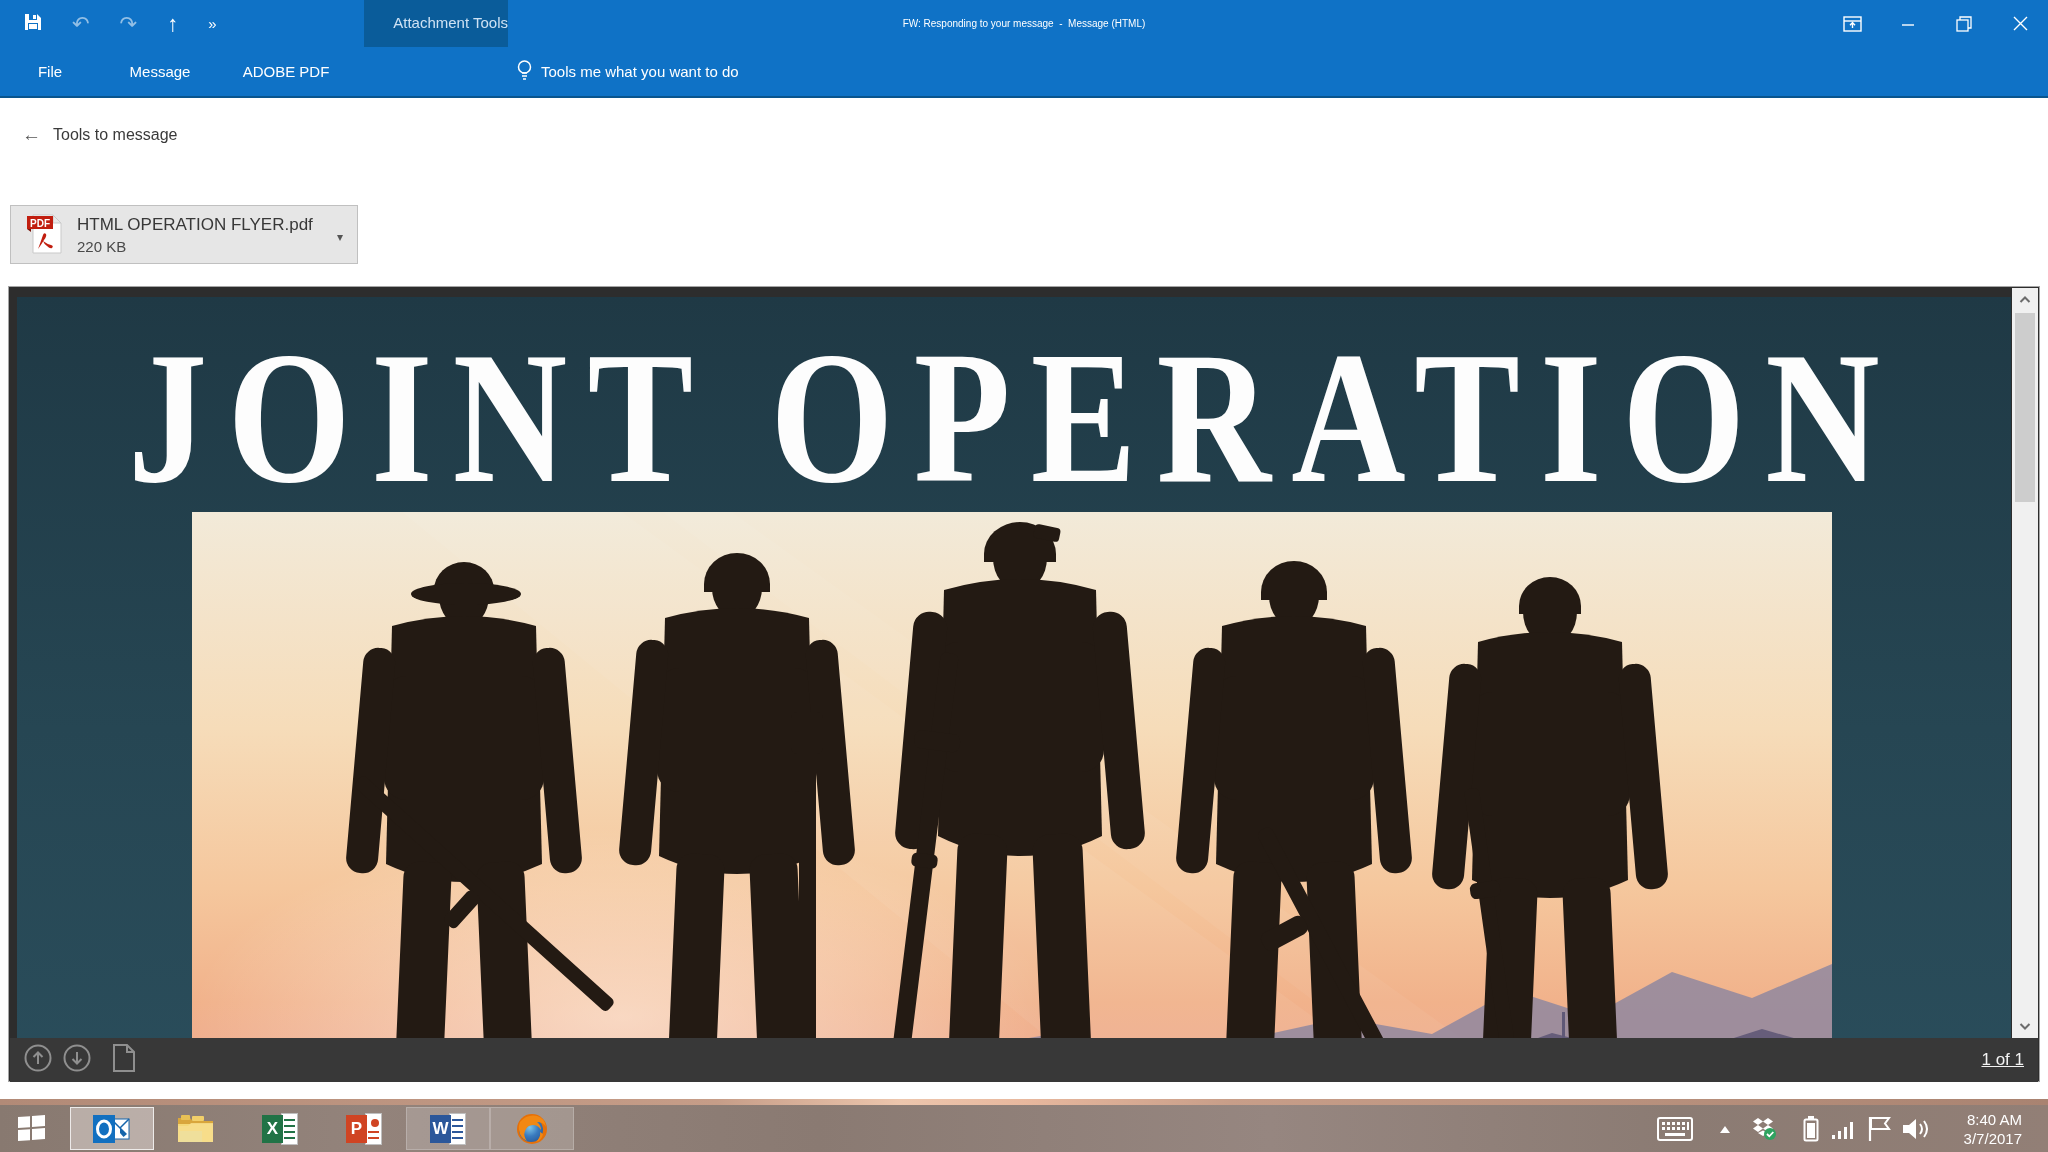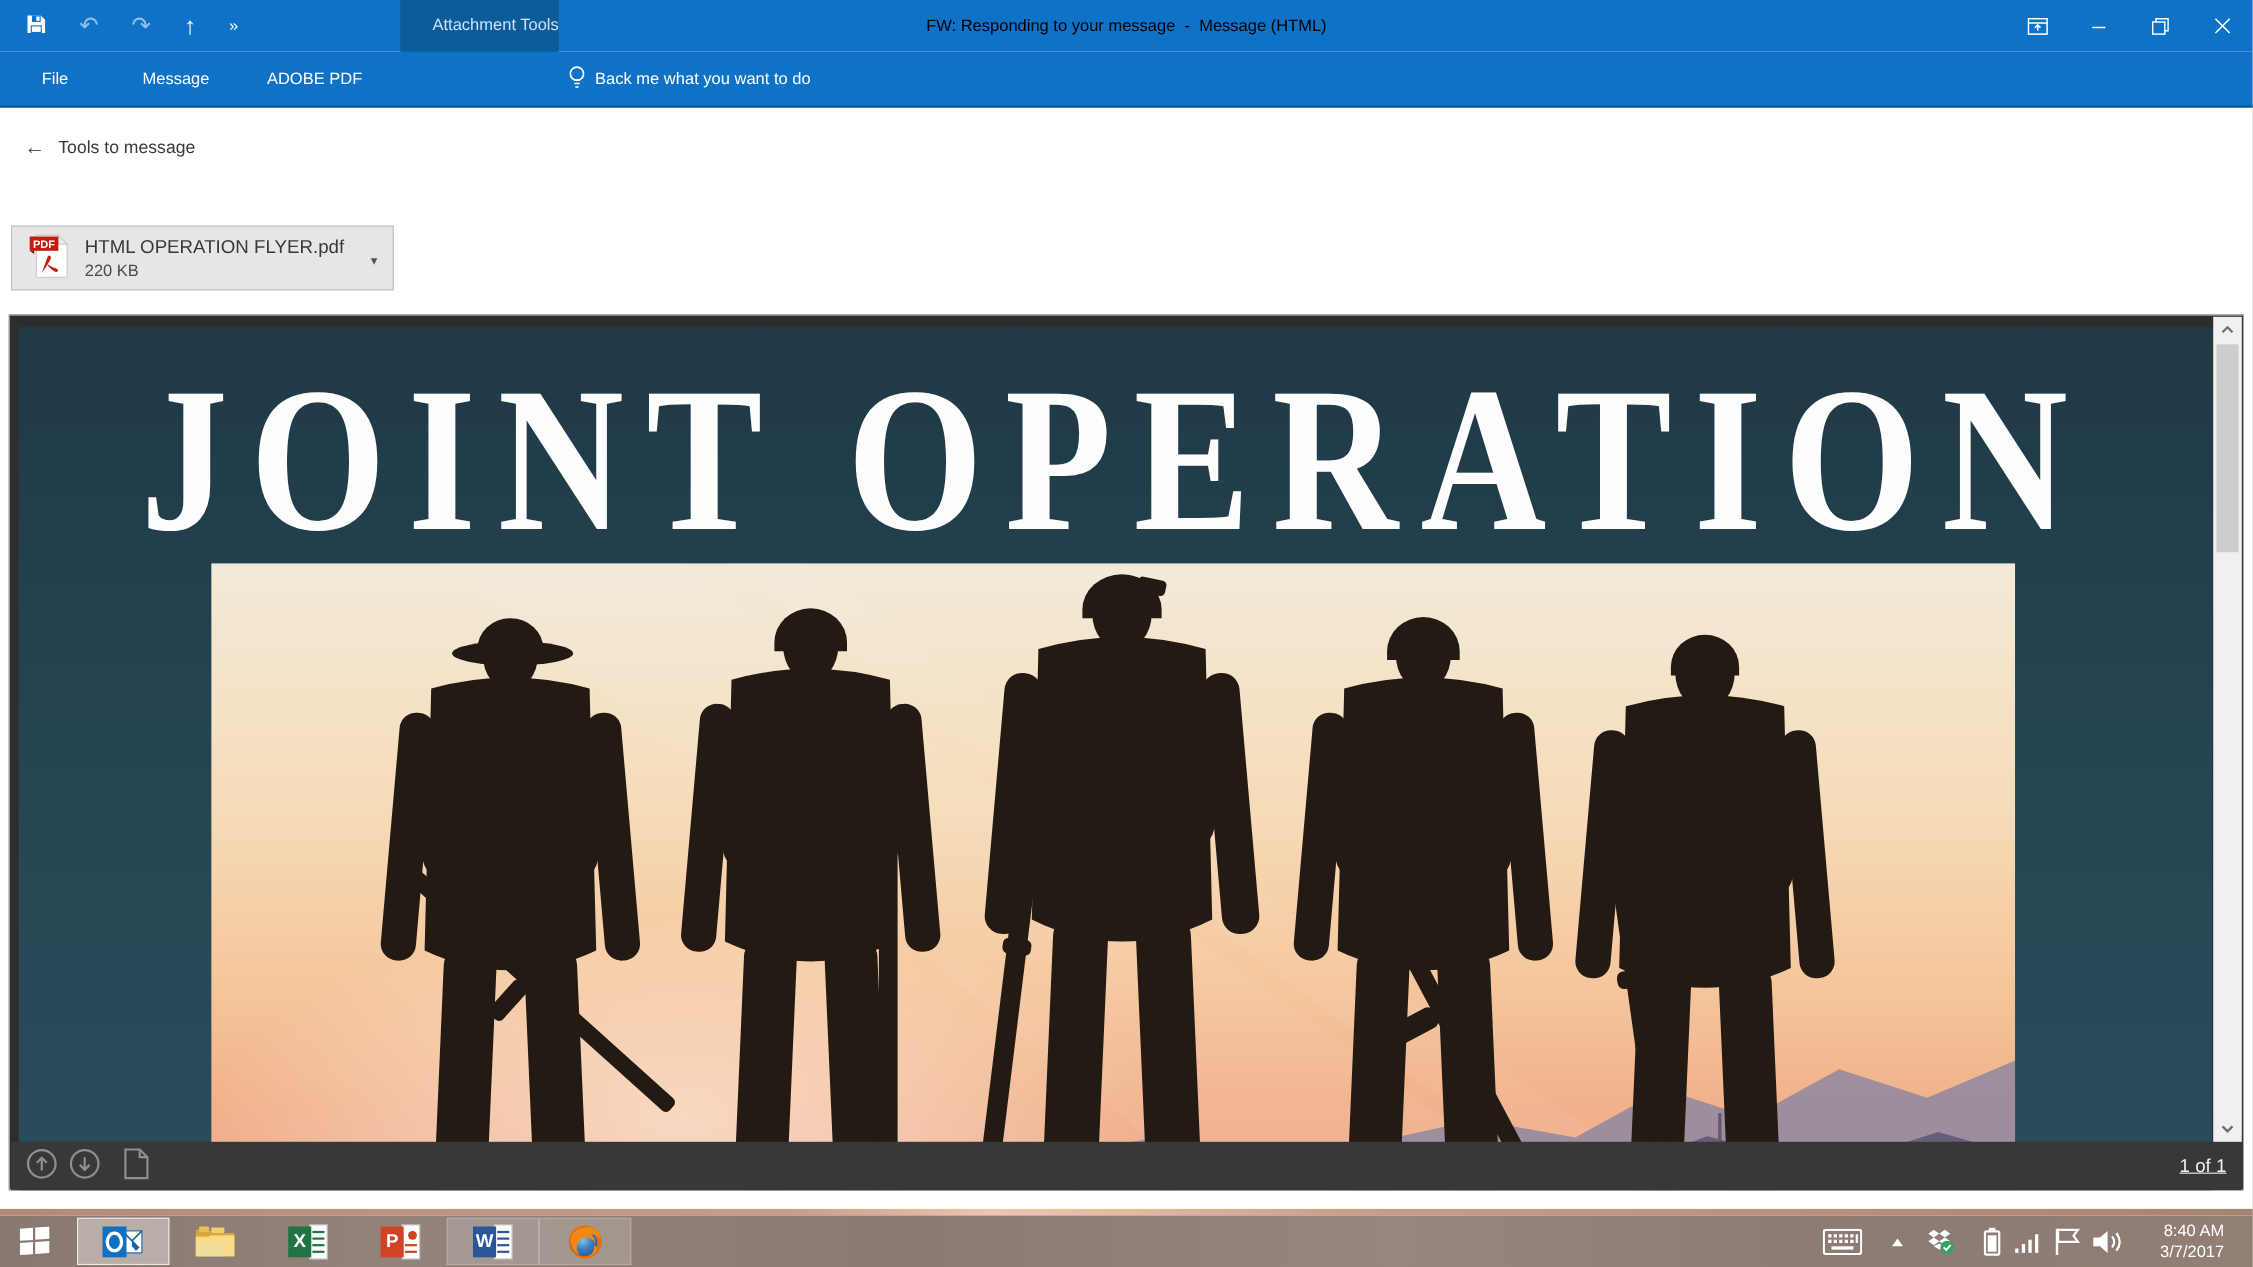--- a/index.html
+++ b/index.html
@@ -7,21 +7,21 @@
   .screen{position:relative;width:2048px;height:1152px;overflow:hidden;
           font-family:"Liberation Sans",sans-serif;background:#fff;}
 
   
   .titlebar{position:absolute;left:0;top:0;width:2048px;height:47px;background:#0f72c6;}
   .qat{position:absolute;left:24px;top:0;height:47px;display:flex;align-items:center;gap:30px;}
   .qat .g{color:#fff;font-size:19px;line-height:1;}
   .qat .dim{opacity:.55;font-size:21px;}
   .qat .sm{font-size:15px;}
   .win-title{position:absolute;left:0;right:0;top:0;height:47px;display:flex;align-items:center;
-             justify-content:center;color:#000000;font-size:15px;white-space:pre;pointer-events:none;}
+             justify-content:center;color:#ffffff;font-size:10px;white-space:pre;pointer-events:none;}
   .winbtns{position:absolute;right:0;top:0;height:47px;display:flex;}
   .winbtn{width:56px;height:47px;display:flex;align-items:center;justify-content:center;}
 
   
   .ctx-block{position:absolute;left:364px;top:0;width:144px;height:98px;background:#0a5c9a;}
   .ctx-label{position:absolute;left:0;right:0;top:14px;text-align:right;color:#cfe2f4;font-size:15px;}
   .ctx-tab{position:absolute;left:0;right:0;top:59px;text-align:center;color:#fff;font-size:15px;}
 
   
   .tabrow{position:absolute;left:0;top:47px;width:2048px;height:51px;background:#0f72c6;
@@ -143,21 +143,21 @@
     <div class="tab" style="left:18px;width:64px;">File</div>
     <div class="tab" style="left:118px;width:84px;">Message</div>
     <div class="tab" style="left:232px;width:108px;">ADOBE PDF</div>
     <div class="tellme">
       <span>
         <svg width="17" height="22" viewBox="0 0 17 22">
             <circle cx="8.5" cy="8" r="6" fill="none" stroke="#fff" stroke-width="1.5"></circle>
             <path d="M6 14 h5 M6 17 h5 M7 20 h3" stroke="#fff" stroke-width="1.4" fill="none"></path>
           </svg>
       </span>
-      <span>Back me what you want to do</span>
+      <span>Tools me what you want to do</span>
     </div>
   </div>
 
   <div class="content"></div>
 
   <div class="backrow">
     <span class="arr">←</span>
     <span>Tools to message</span>
   </div>
 

